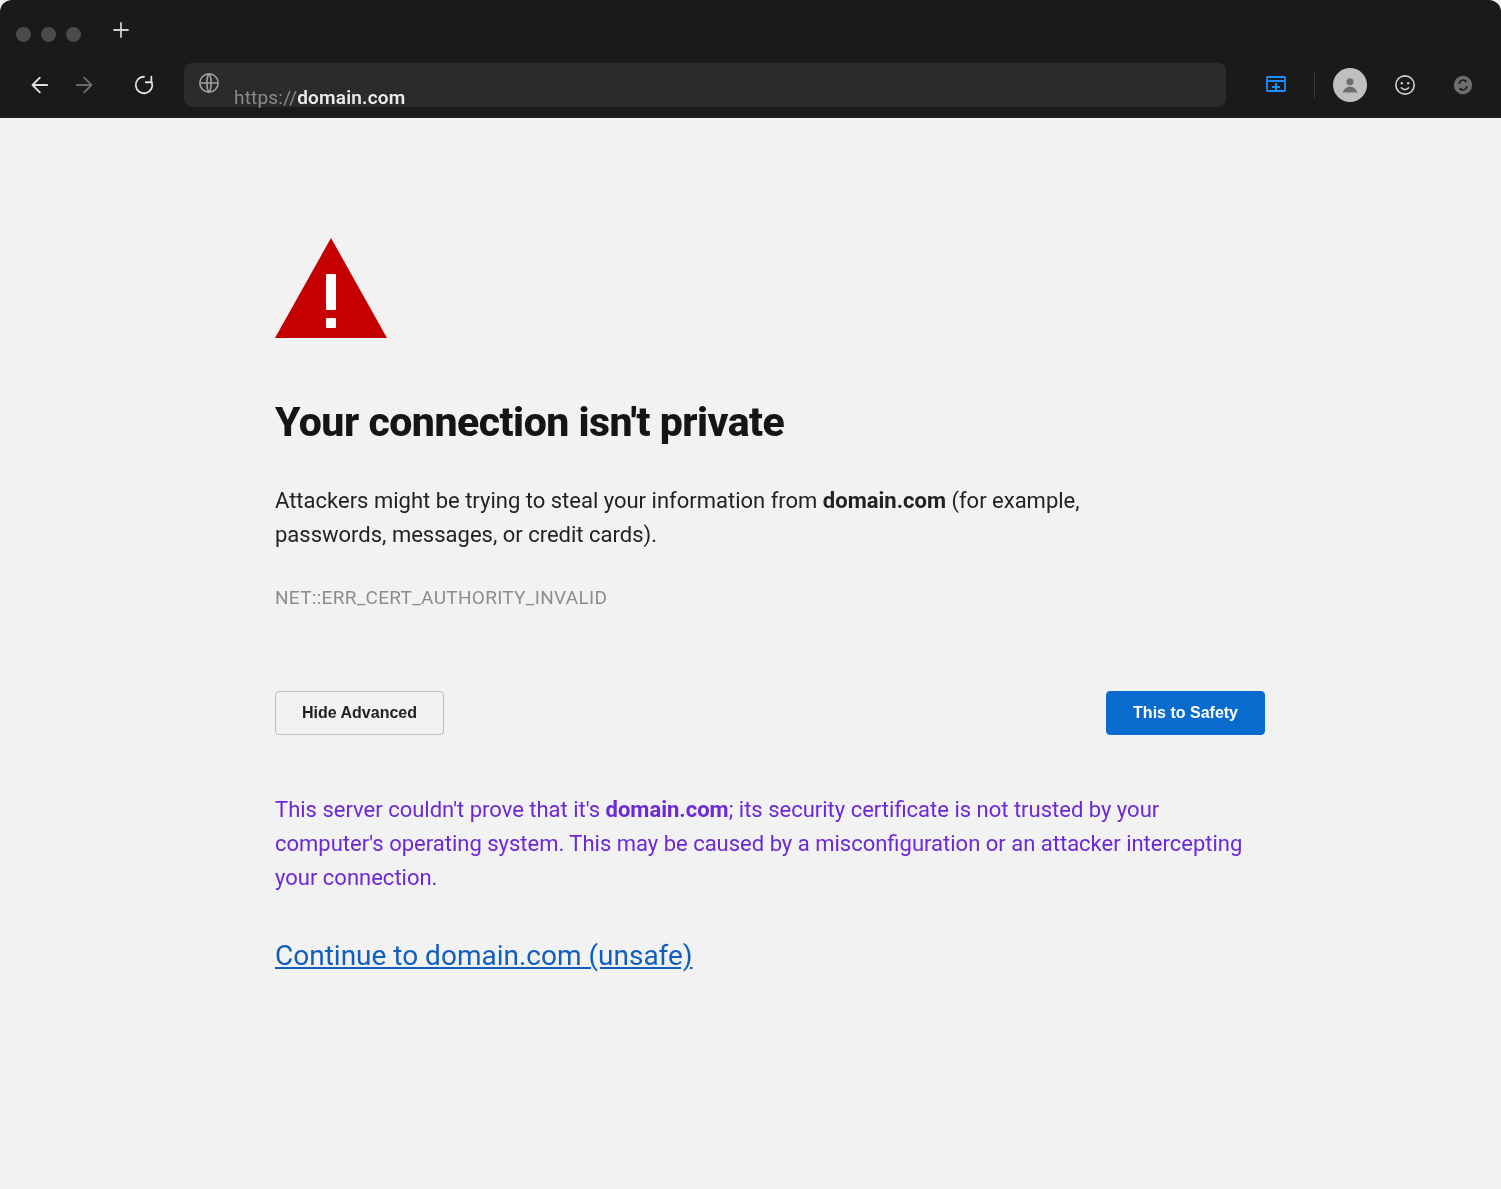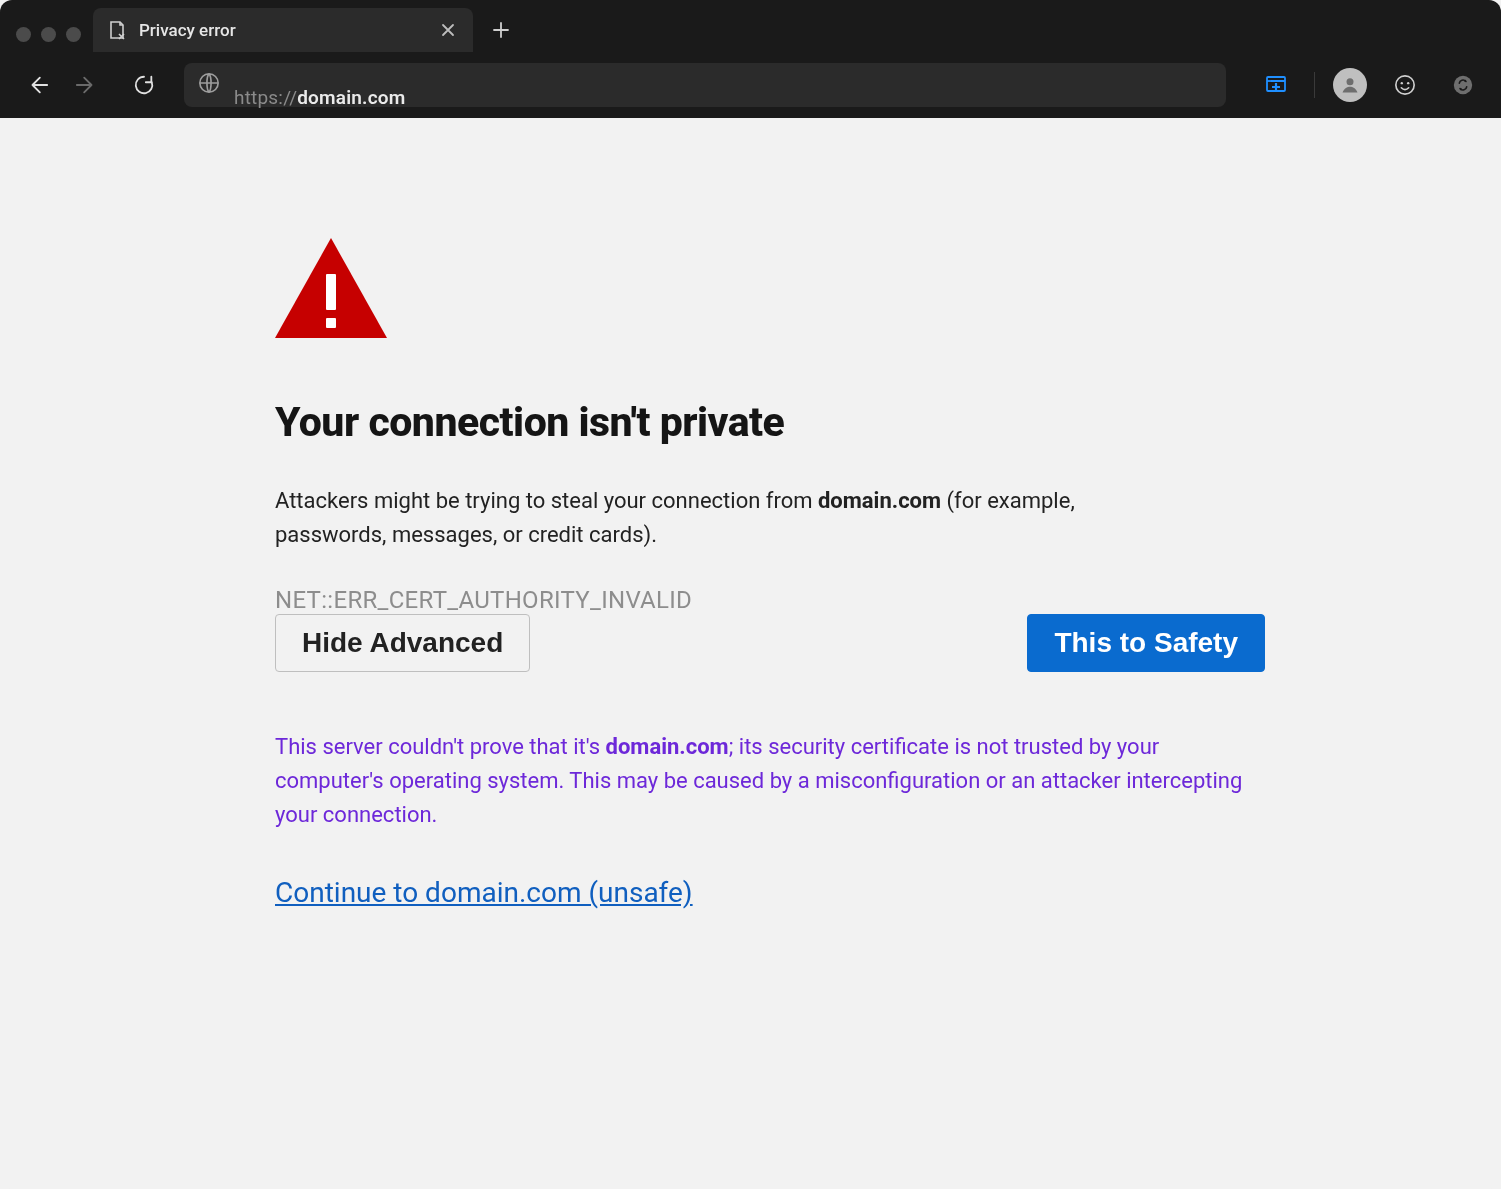--- a/index.html
+++ b/index.html
@@ -168,33 +168,34 @@
   }
   p.lead {
     font-size:22px;
     color:#222;
     line-height:1.55;
     max-width:900px;
     margin-bottom:34px;
   }
   p.lead strong { font-weight:700; }
   .errcode {
-    font-size:24px;
+    font-size:19px;
     color:#8d8d8d;
+    margin-bottom:82px;
     letter-spacing:0.3px;
   }
   .button-row {
     display:flex;
     justify-content:space-between;
     align-items:center;
     margin-bottom:58px;
     width:100%;
   }
   .btn {
-    font-size:28px;
+    font-size:16px;
     font-weight:600;
     padding:12px 26px;
     border-radius:4px;
     cursor:pointer;
   }
   .btn-secondary {
     background:#f2f2f2;
     border:1px solid #bfbfbf;
     color:#222;
   }
@@ -223,35 +224,20 @@
 
 <div class="chrome">
 
   <div class="tabstrip">
     <div class="traffic-lights">
       <div class="tl"></div>
       <div class="tl"></div>
       <div class="tl"></div>
     </div>
 
-    <div class="tab">
-      <span class="favicon">
-        <svg width="20" height="20" viewBox="0 0 20 20" fill="none">
-          <path d="M4 2h9l3 3v13H4z" stroke="#cfcfcf" stroke-width="1.6" fill="none"></path>
-          <path d="M13 2v3h3" stroke="#cfcfcf" stroke-width="1.6" fill="none"></path>
-          <path d="M12 14l5 5M17 14l-5 5" stroke="#cfcfcf" stroke-width="1.6"></path>
-        </svg>
-      </span>
-      <span class="tab-title">Privacy error</span>
-      <span class="tab-close">
-        <svg width="14" height="14" viewBox="0 0 14 14">
-            <path d="M2 2l10 10M12 2L2 12" stroke="#bdbdbd" stroke-width="1.8" stroke-linecap="round"></path>
-          </svg>
-      </span>
-    </div>
 
     <div class="new-tab">
       <svg width="16" height="16" viewBox="0 0 16 16">
           <path d="M8 1v14M1 8h14" stroke="#cfcfcf" stroke-width="1.8" stroke-linecap="round"></path>
         </svg>
     </div>
   </div>
 
   <div class="toolbar">
     <div class="tb-btn">
@@ -323,21 +309,21 @@
     <div class="warn-triangle">
       <div class="bang">
           <div class="bar"></div>
           <div class="dot"></div>
         </div>
     </div>
 
     <h1 class="title">Your connection isn't private</h1>
 
     <p class="lead">
-      <span>Attackers might be trying to steal your connection from </span><strong>domain.com</strong><span> (for example, passwords, messages, or credit cards).</span>
+      <span>Attackers might be trying to steal your information from </span><strong>domain.com</strong><span> (for example, passwords, messages, or credit cards).</span>
     </p>
 
     <div class="errcode">NET::ERR_CERT_AUTHORITY_INVALID</div>
 
     <div class="button-row">
       <button class="btn btn-secondary">Hide Advanced</button>
       <button class="btn btn-primary">This to Safety</button>
     </div>
 
     <p class="details">

